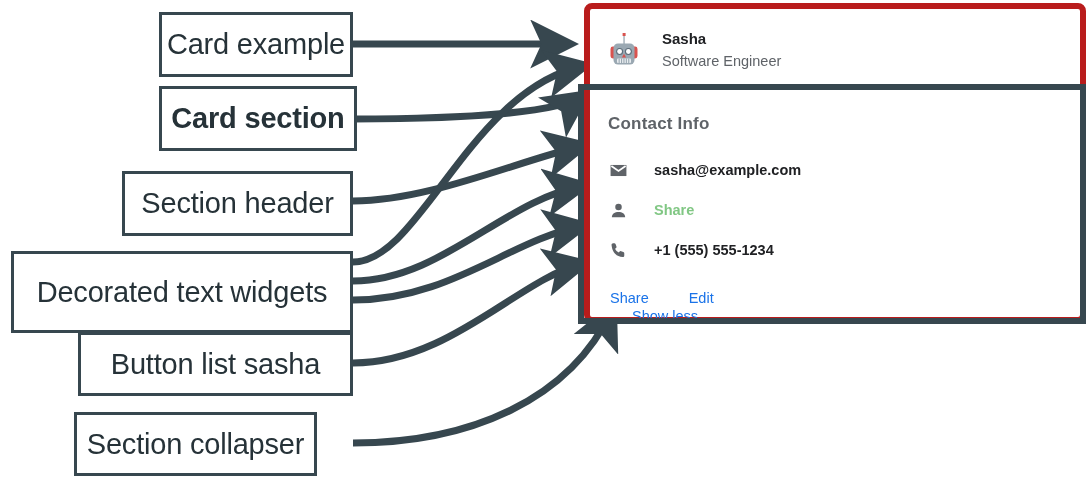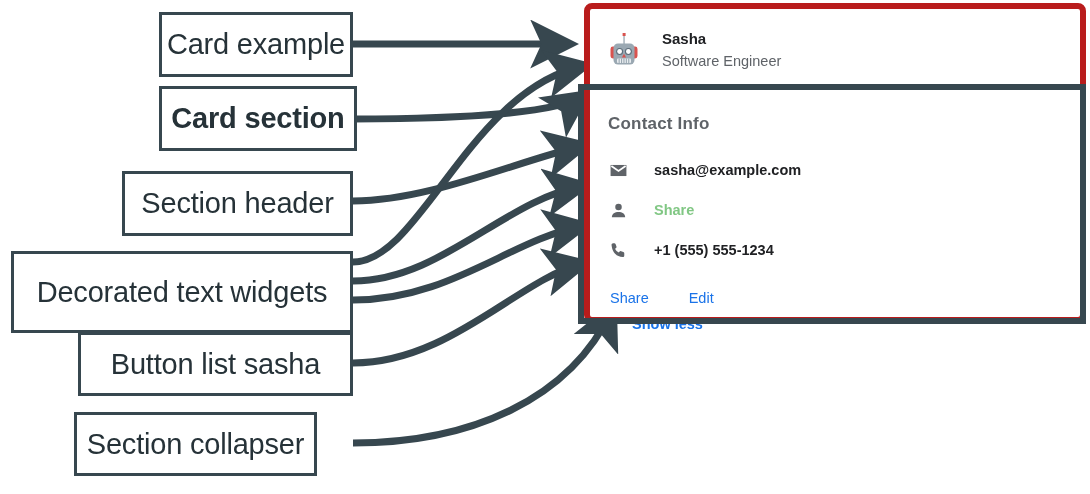--- a/index.html
+++ b/index.html
@@ -82,22 +82,22 @@
   .row .txt{font-size:14.5px;color:#202124;font-weight:bold;}
   .txt.green{color:#81c784;}
   .btnrow{
     display:flex;align-items:center;margin-top:20px;padding-left:2px;
   }
   .linkbtn{
     font-size:14.5px;color:#1a73e8;cursor:pointer;
     margin-right:40px;
   }
   .collapser{
-    margin-top:10px;padding-left:24px;
-    font-size:14.5px;font-weight:bold;color:#1a73e8;cursor:pointer;
+    margin-top:2px;padding-left:24px;
+    font-size:14.5px;font-weight:normal;color:#1a73e8;cursor:pointer;
     display:inline-block;
   }
 
   
   #section-highlight{
     position:absolute;
     left:578px;top:84px;width:508px;height:240px;
     border:6px solid #37474f;
     box-sizing:border-box;
     z-index:3;

